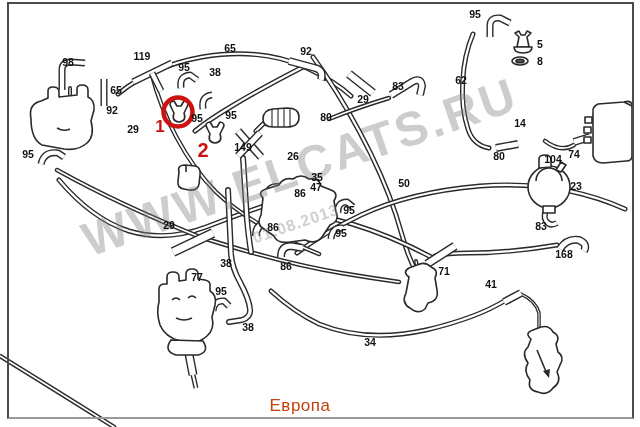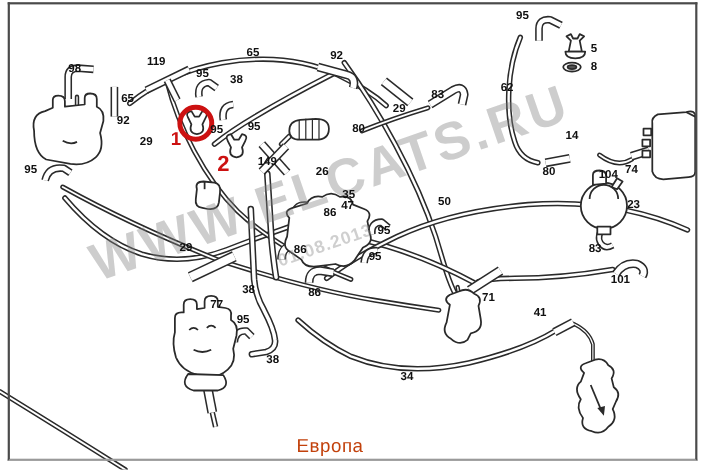--- a/index.html
+++ b/index.html
@@ -209,21 +209,21 @@
       <span class="pl" style="left: 349px; top: 210px;">95</span>
       <span class="pl" style="left: 341px; top: 233px;">95</span>
       <span class="pl" style="left: 273px; top: 227px;">86</span>
       <span class="pl" style="left: 286px; top: 266px;">86</span>
       <span class="pl" style="left: 169px; top: 225px;">29</span>
       <span class="pl" style="left: 197px; top: 256px; margin-top: 21px;">77</span>
       <span class="pl" style="left: 226px; top: 263px;">38</span>
       <span class="pl" style="left: 221px; top: 291px;">95</span>
       <span class="pl" style="left: 248px; top: 327px;">38</span>
       <span class="pl" style="left: 541px; top: 226px;">83</span>
-      <span class="pl" style="left: 564px; top: 254px;">101</span>
+      <span class="pl" style="left: 564px; top: 254px;">168</span>
       <span class="pl" style="left: 444px; top: 271px;">71</span>
       <span class="pl" style="left: 491px; top: 248px; margin-top: 36px;">41</span>
       <span class="pl" style="left: 370px; top: 342px;">34</span>
       <span class="co" style="left: 160px; top: 127px; font-size: 17px; color: rgb(204, 17, 17);">1</span>
       <span class="co" style="left: 203px; top: 150px; font-size: 20px; color: rgb(204, 17, 17);">2</span>
     </div>
 
   <div class="caption" style="left:300px;top:406px;">Европа</div>
 
   <div class="frame"></div>

